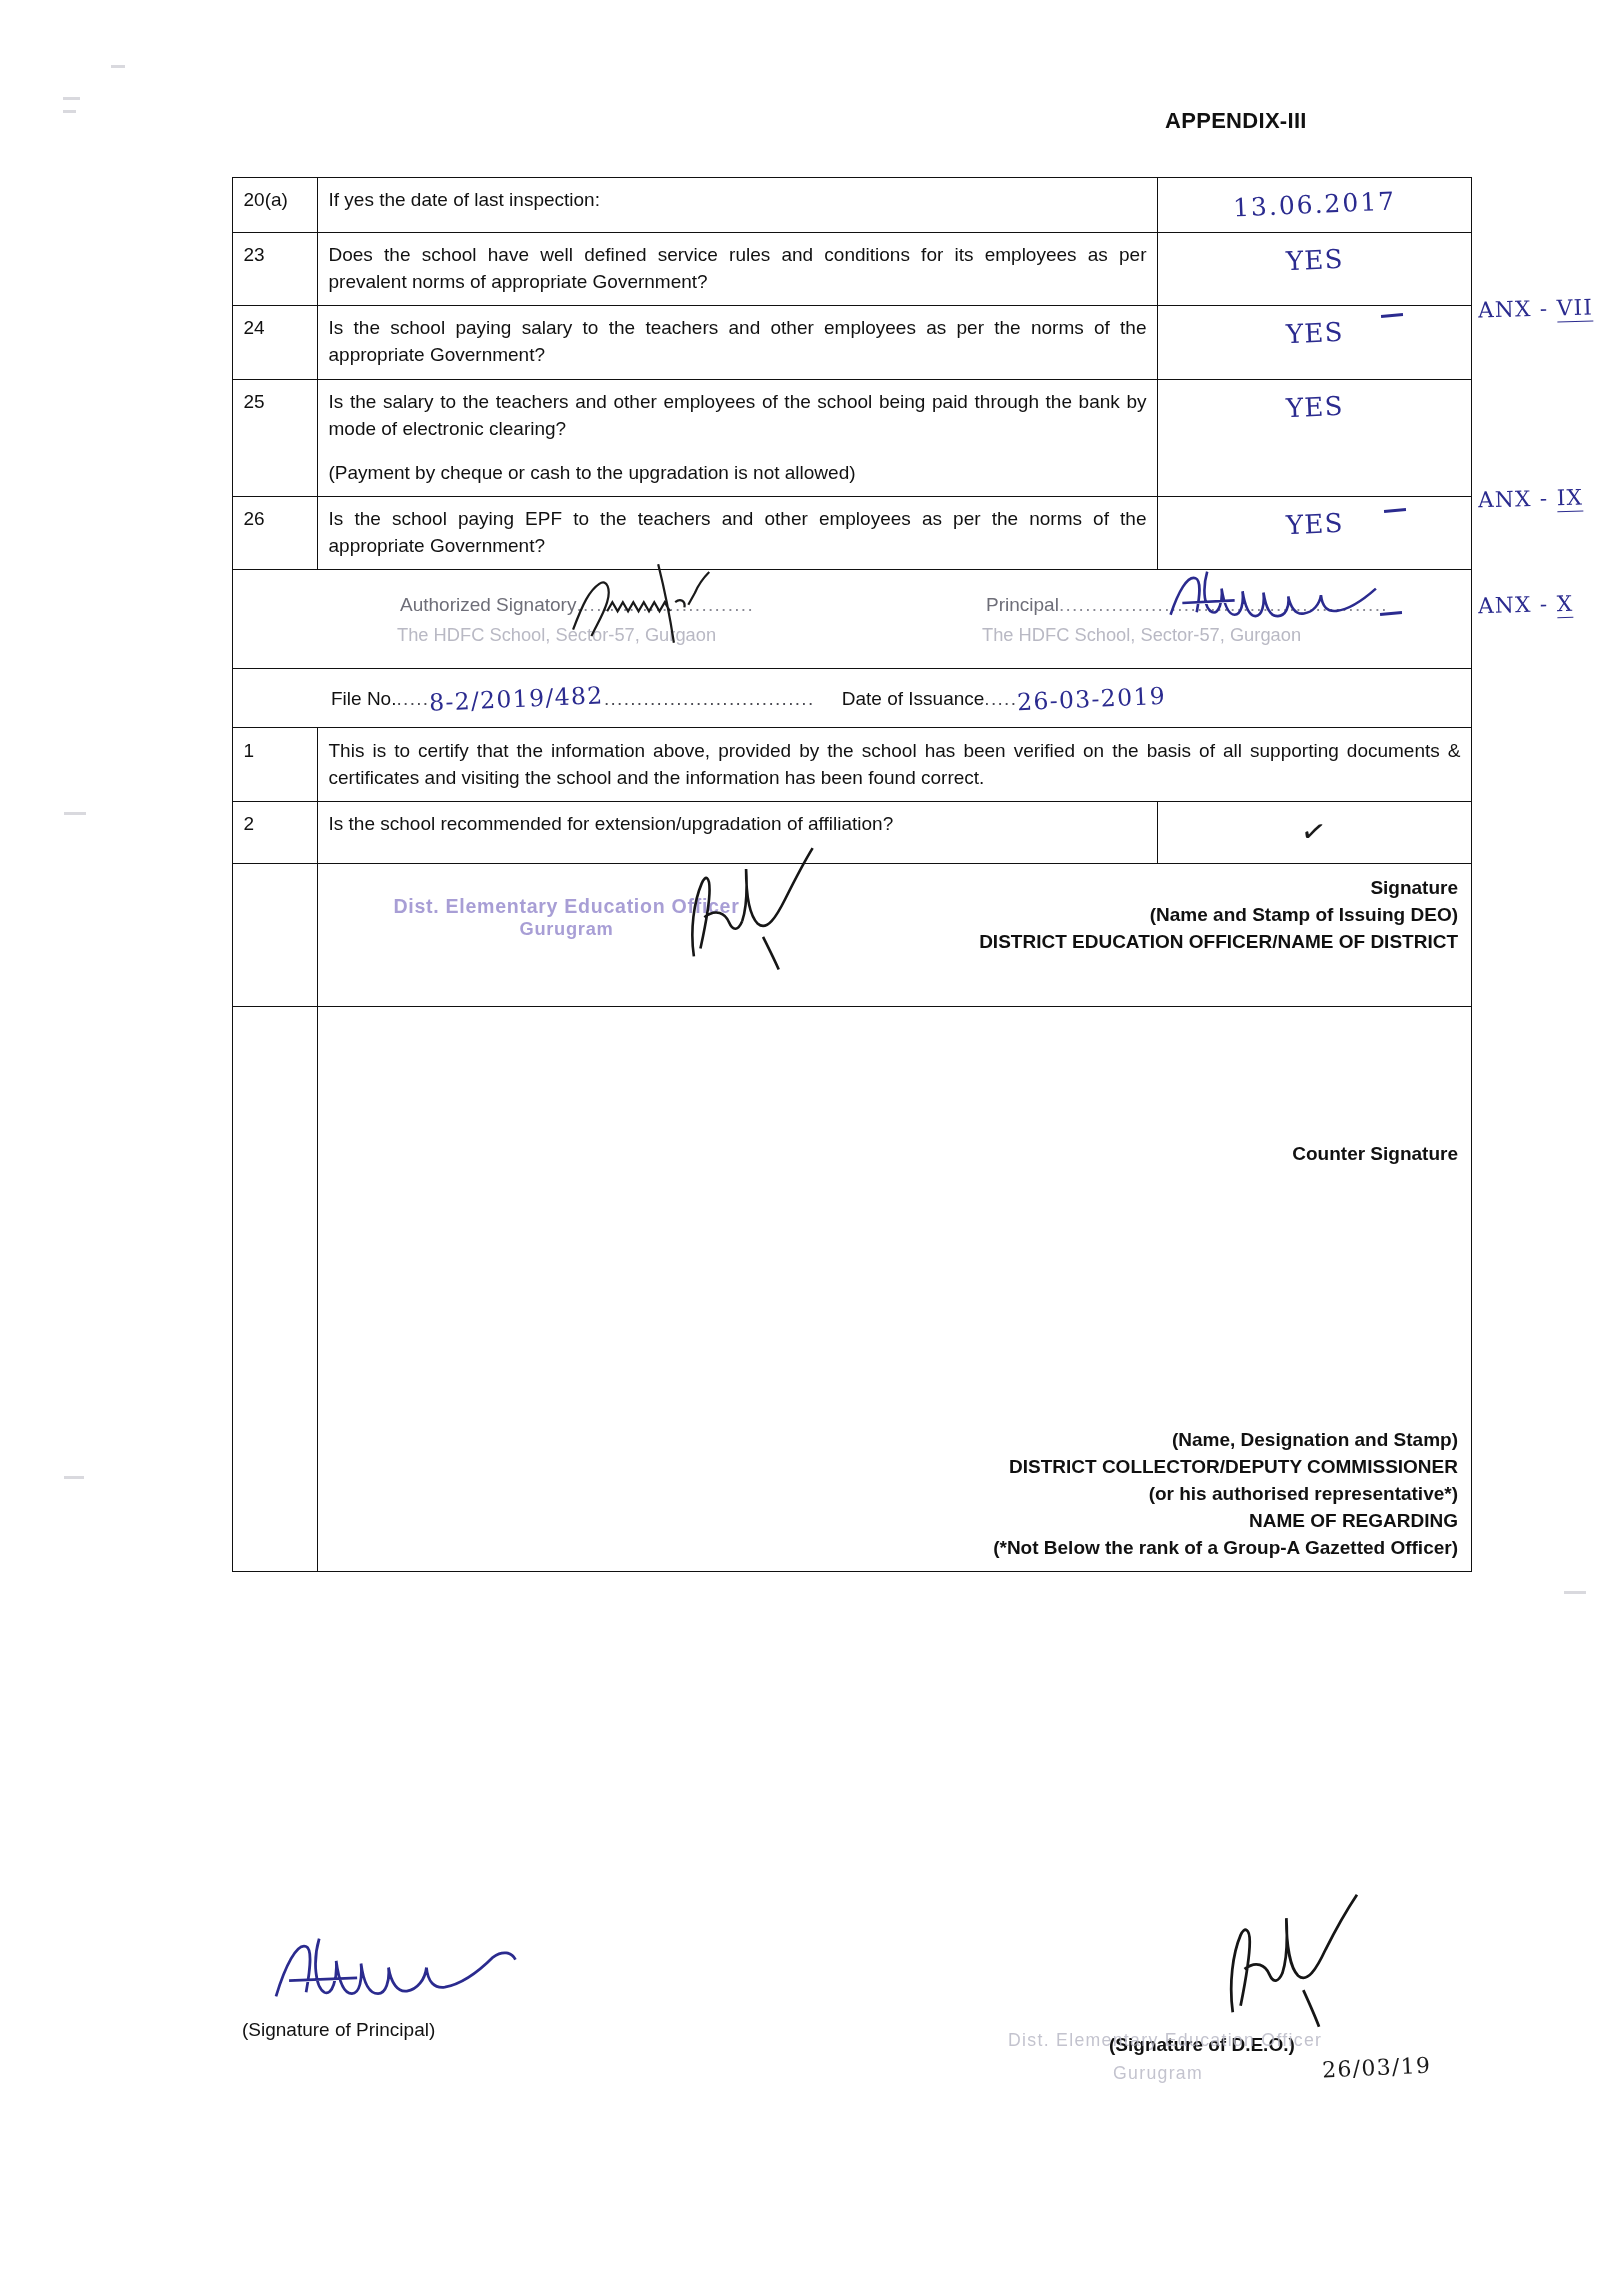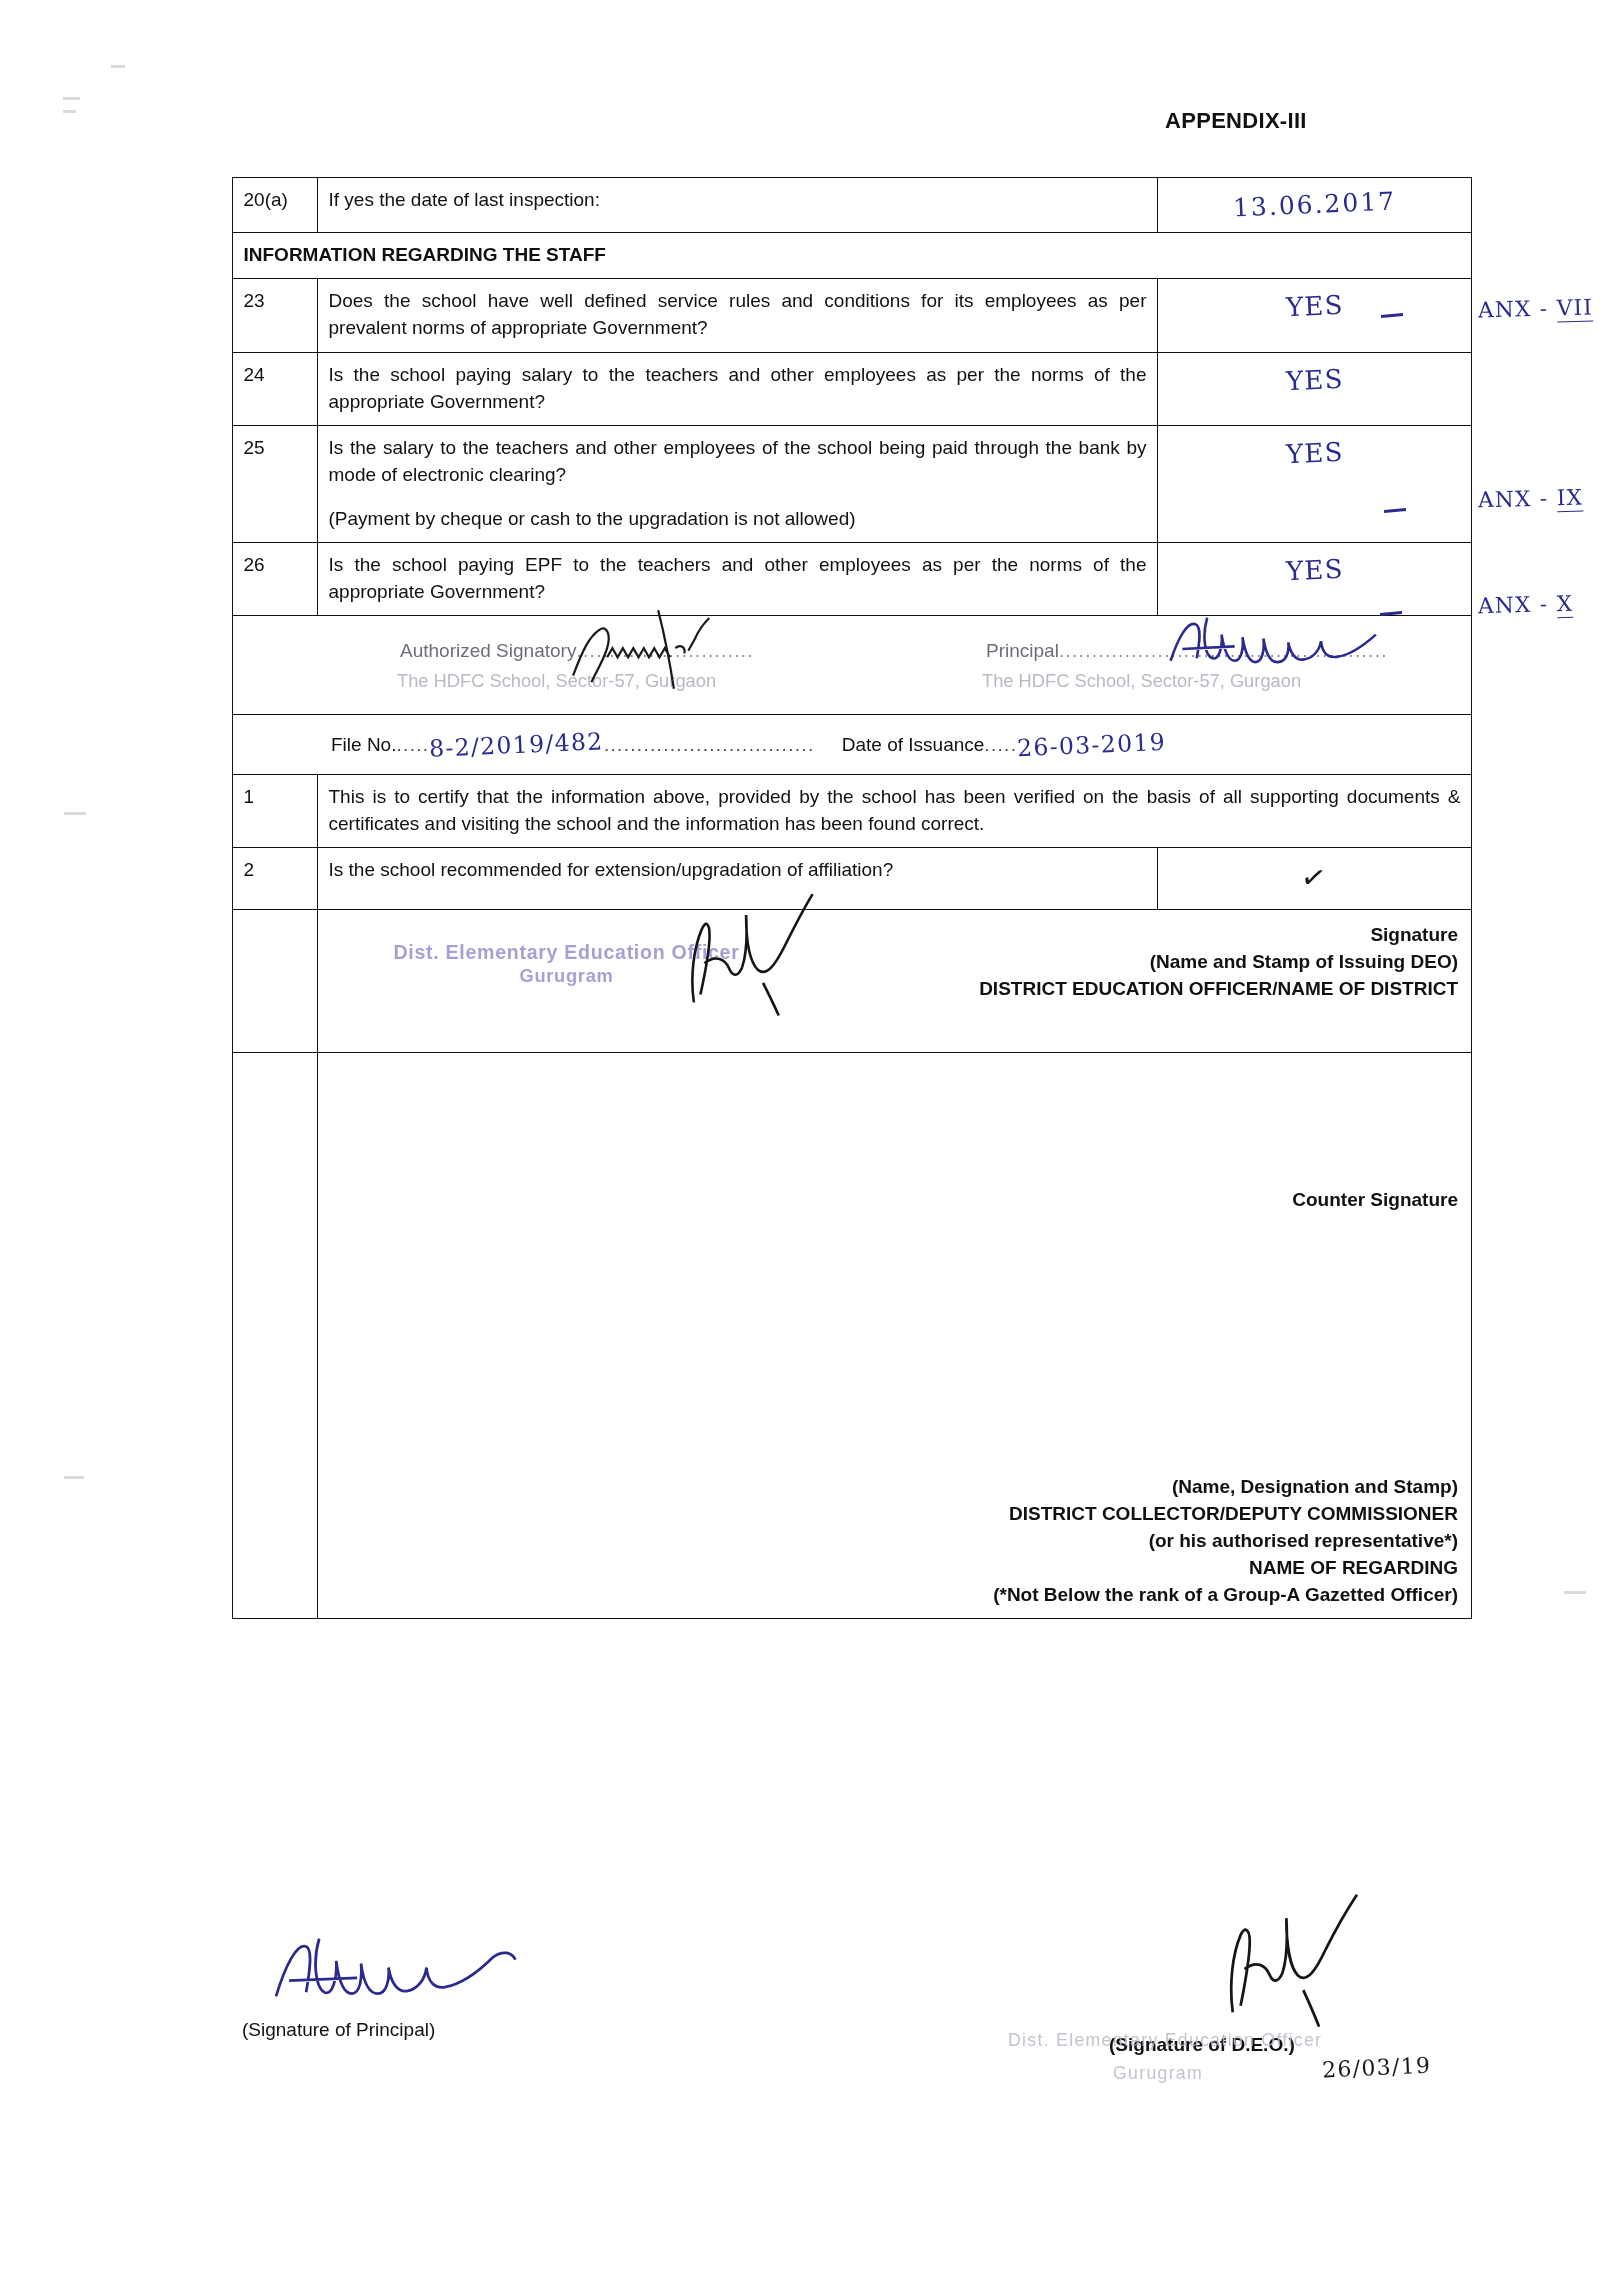--- a/index.html
+++ b/index.html
@@ -120,23 +120,20 @@
 
     <tbody>
         <tr>
       <td>20(a)</td>
       <td>If yes the date of last inspection:</td>
       <td class="center">
         <span class="hw hw-date">13.06.2017</span>
       </td>
     </tr>
 
-    <tr>
-      <td colspan="3" class="sect-head">INFORMATION REGARDING THE STAFF</td>
-    </tr>
 
     <tr>
       <td>23</td>
       <td class="qtext">Does the school have well defined service rules and conditions for its employees as per prevalent norms of appropriate Government?</td>
       <td class="center">
         <span class="hw hw-yes">YES</span>
       </td>
     </tr>
 
     <tr>

